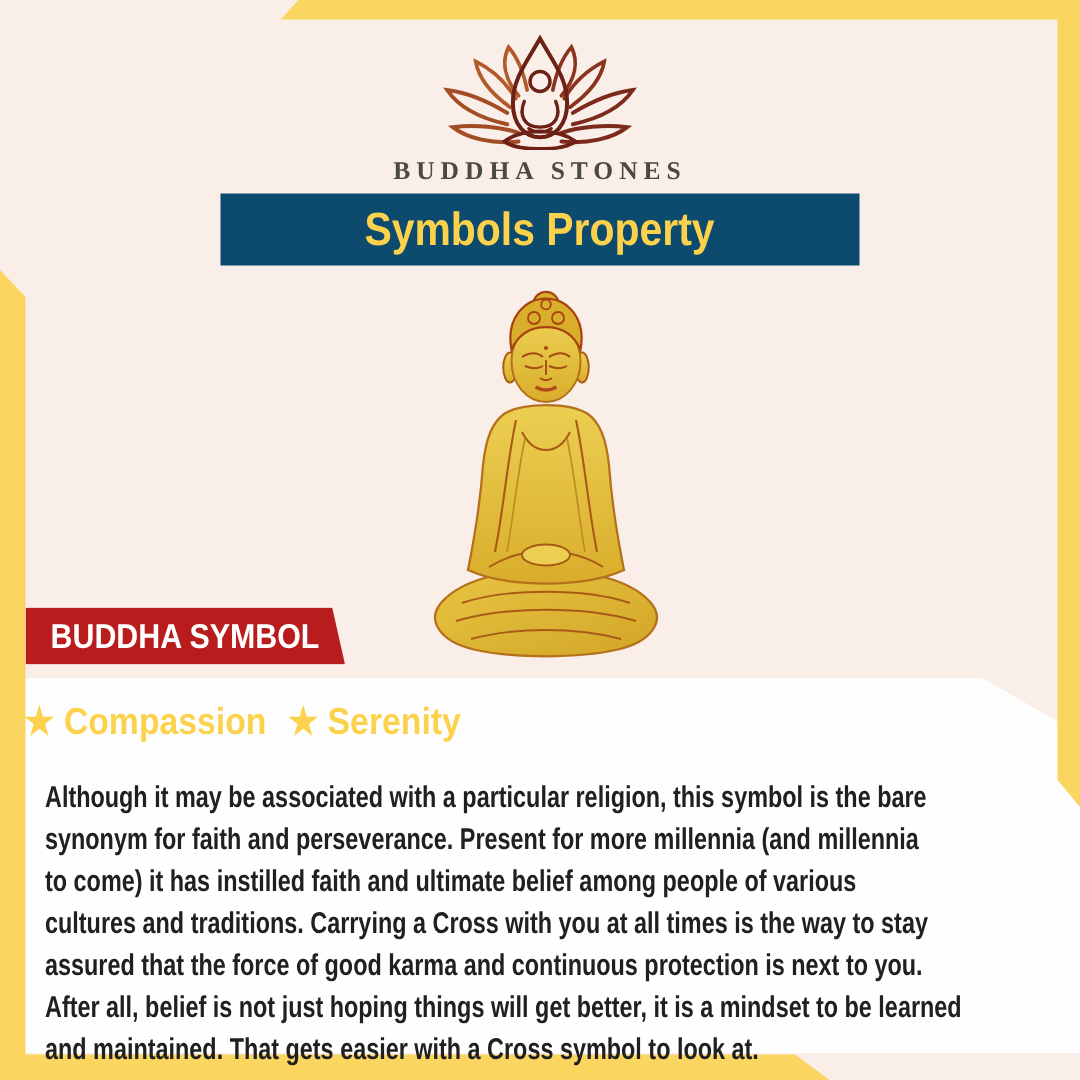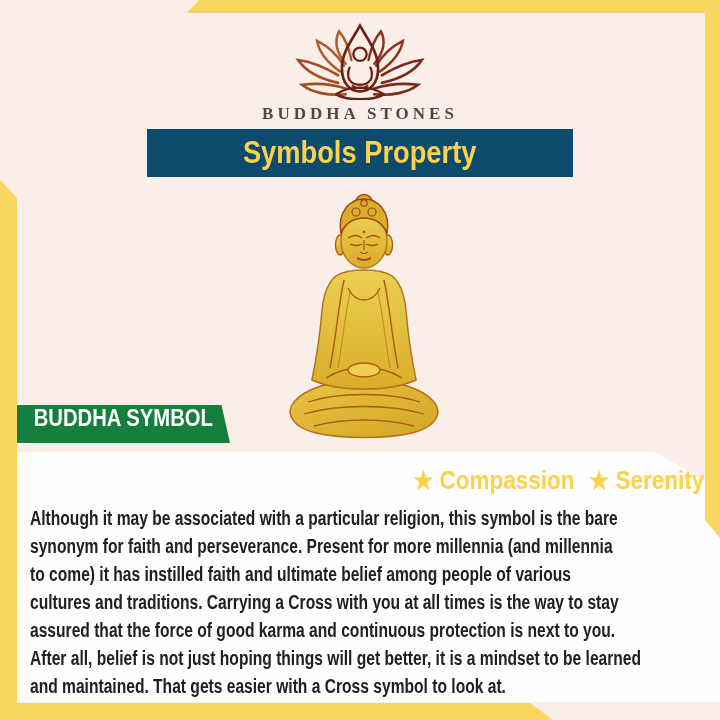--- a/index.html
+++ b/index.html
@@ -38,45 +38,45 @@
   .title-text{
     font-size:31px;font-weight:bold;color:#fcd14b;
     transform:scaleX(0.88);transform-origin:50% 50%;
     white-space:nowrap;
   }
   
   .buddha-wrap{position:absolute;left:278px;top:188px;width:172px;height:254px;z-index:4;}
   
   .badge{
     position:absolute;left:17px;top:405px;width:213px;height:38px;
-    background:#15803d;z-index:5;
+    background:#b91c1c;z-index:5;
     clip-path:polygon(0 0,96% 0,100% 100%,0 100%);
-    display:flex;align-items:flex-start;
+    display:flex;align-items:center;
   }
   .badge-text{
     padding-left:19px;
     font-size:23px;font-weight:bold;color:#ffffff;
     transform:scaleX(0.88);transform-origin:0 50%;
     white-space:nowrap;
   }
   
   .traits{
-    position:absolute;left:0;top:466px;width:720px;text-align:right;z-index:6;
+    position:absolute;left:0;top:466px;width:720px;text-align:left;z-index:6;
     white-space:nowrap;
   }
   .traits-inner{
     display:inline-block;
     font-size:25px;font-weight:bold;color:#fcd14b;
     transform:scaleX(0.9);transform-origin:50% 50%;
   }
   .trait-item{display:inline-block;}
   .trait-item + .trait-item{margin-left:9px;}
   
   .description{
-    position:absolute;left:30px;top:504px;width:680px;z-index:6;
+    position:absolute;left:30px;top:518px;width:680px;z-index:6;
   }
   .para-line{
     white-space:nowrap;line-height:28px;
     font-size:20px;font-weight:bold;color:#202020;
     transform:scaleX(0.78);transform-origin:0 50%;
   }
 </style>
 </head>
 <body>
 

